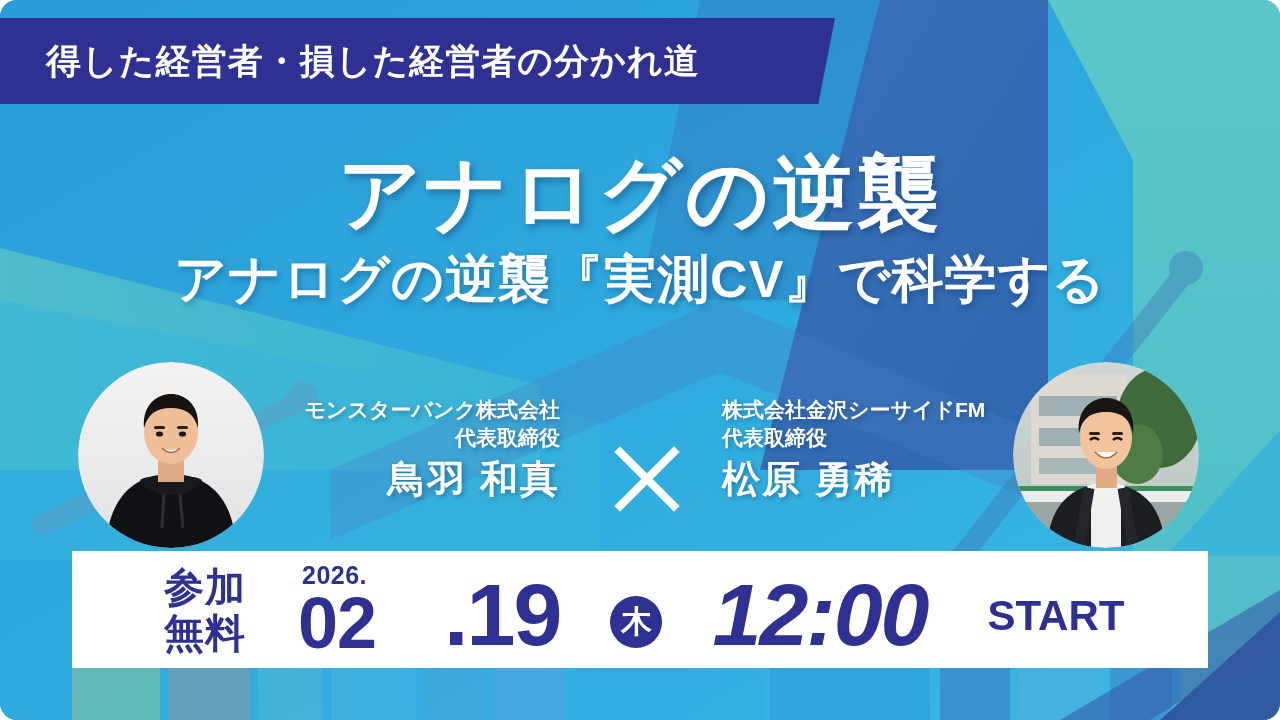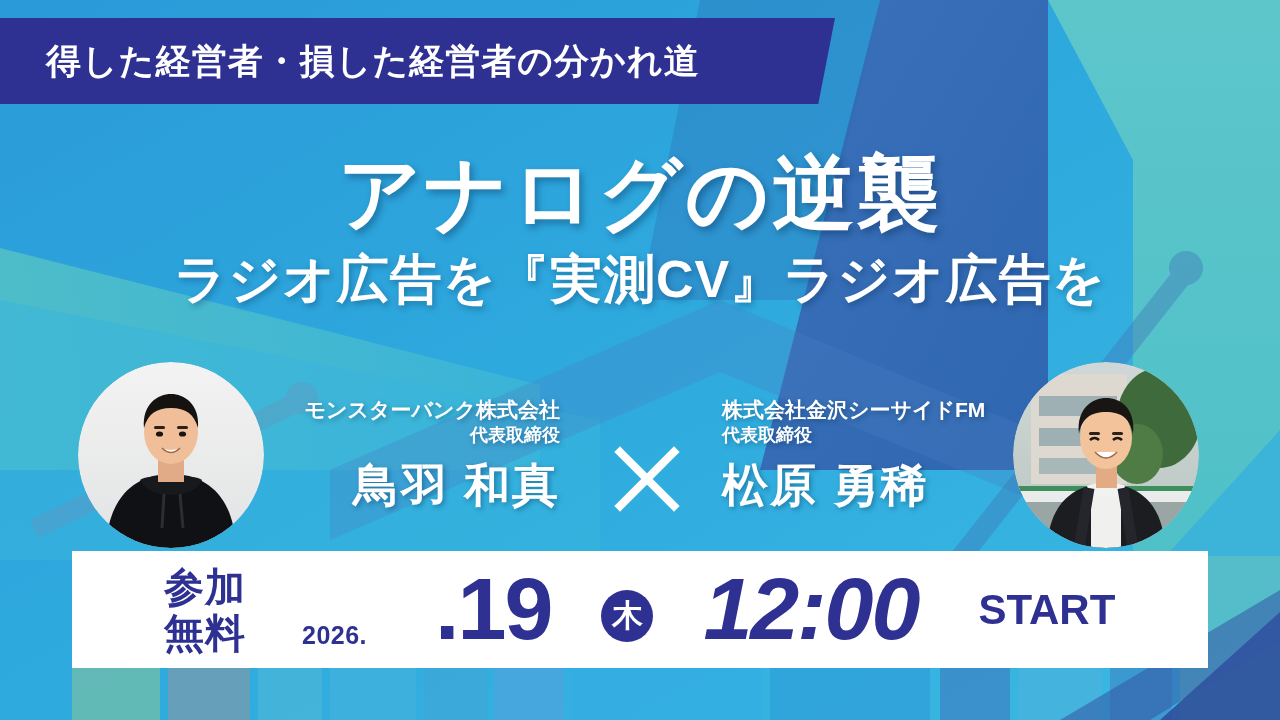--- a/index.html
+++ b/index.html
@@ -11,20 +11,21 @@
   body {
     font-family: "Liberation Sans", "DejaVu Sans", sans-serif;
   }
 
   .banner {
     position: relative;
     width: 1280px;
     height: 720px;
     overflow: hidden;
     background: linear-gradient(135deg, #2196d8 0%, #2ba6de 45%, #35b6e0 100%);
+    border-radius: 17px;
   }
 
   
   .bg {
     position: absolute;
     inset: 0;
     overflow: hidden;
   }
   .bg svg {
     position: absolute;
@@ -127,28 +128,28 @@
     width: 330px;
     text-align: left;
   }
   .sp-company {
     font-size: 21px;
     font-weight: 700;
     line-height: 1.32;
     white-space: nowrap;
   }
   .sp-role {
-    font-size: 18px;
+    font-size: 21px;
     font-weight: 700;
     line-height: 1.32;
     white-space: nowrap;
   }
   .sp-name {
-    margin-top: 12px;
-    font-size: 46px;
+    margin-top: 6px;
+    font-size: 38px;
     font-weight: 700;
     letter-spacing: 2px;
     line-height: 1.16;
     white-space: nowrap;
   }
 
   .x-mark {
     position: absolute;
     left: 612px;
     top: 444px;
@@ -311,21 +312,21 @@
       <polygon points="1160,720 1280,612 1280,720" fill="#2f4f9c" opacity="0.9"></polygon>
       <polygon points="1060,720 1280,590 1280,640 1150,720" fill="#3355a5" opacity="0.55"></polygon>
     </svg>
   </div>
 
   <div class="ribbon"></div>
   <div class="ribbon-text">得した経営者・損した経営者の分かれ道</div>
 
   <div class="headline-wrap">
     <div class="headline">アナログの逆襲</div>
-    <div class="subheadline">ラジオ広告を『実測CV』ラジオ広告を</div>
+    <div class="subheadline">アナログの逆襲『実測CV』で科学する</div>
   </div>
 
   <div class="speakers">
 
     <div class="avatar left">
       <svg viewBox="0 0 186 186" xmlns="http://www.w3.org/2000/svg">
         <defs>
           <clipPath id="clipL">
               <circle cx="93" cy="93" r="93"></circle>
             </clipPath>
@@ -438,20 +439,21 @@
   <div class="infobar">
 
     <div class="free">
       <div>参加</div>
       <div>無料</div>
     </div>
 
     <div class="datewrap">
       <div class="month-block">
         <div class="year">2026.</div>
+        <div class="month">02</div>
       </div>
       <div class="day">.19</div>
       <div class="dow">木</div>
       <div class="time">12:00</div>
       <div class="start">START</div>
     </div>
 
   </div>
 
 </div>

